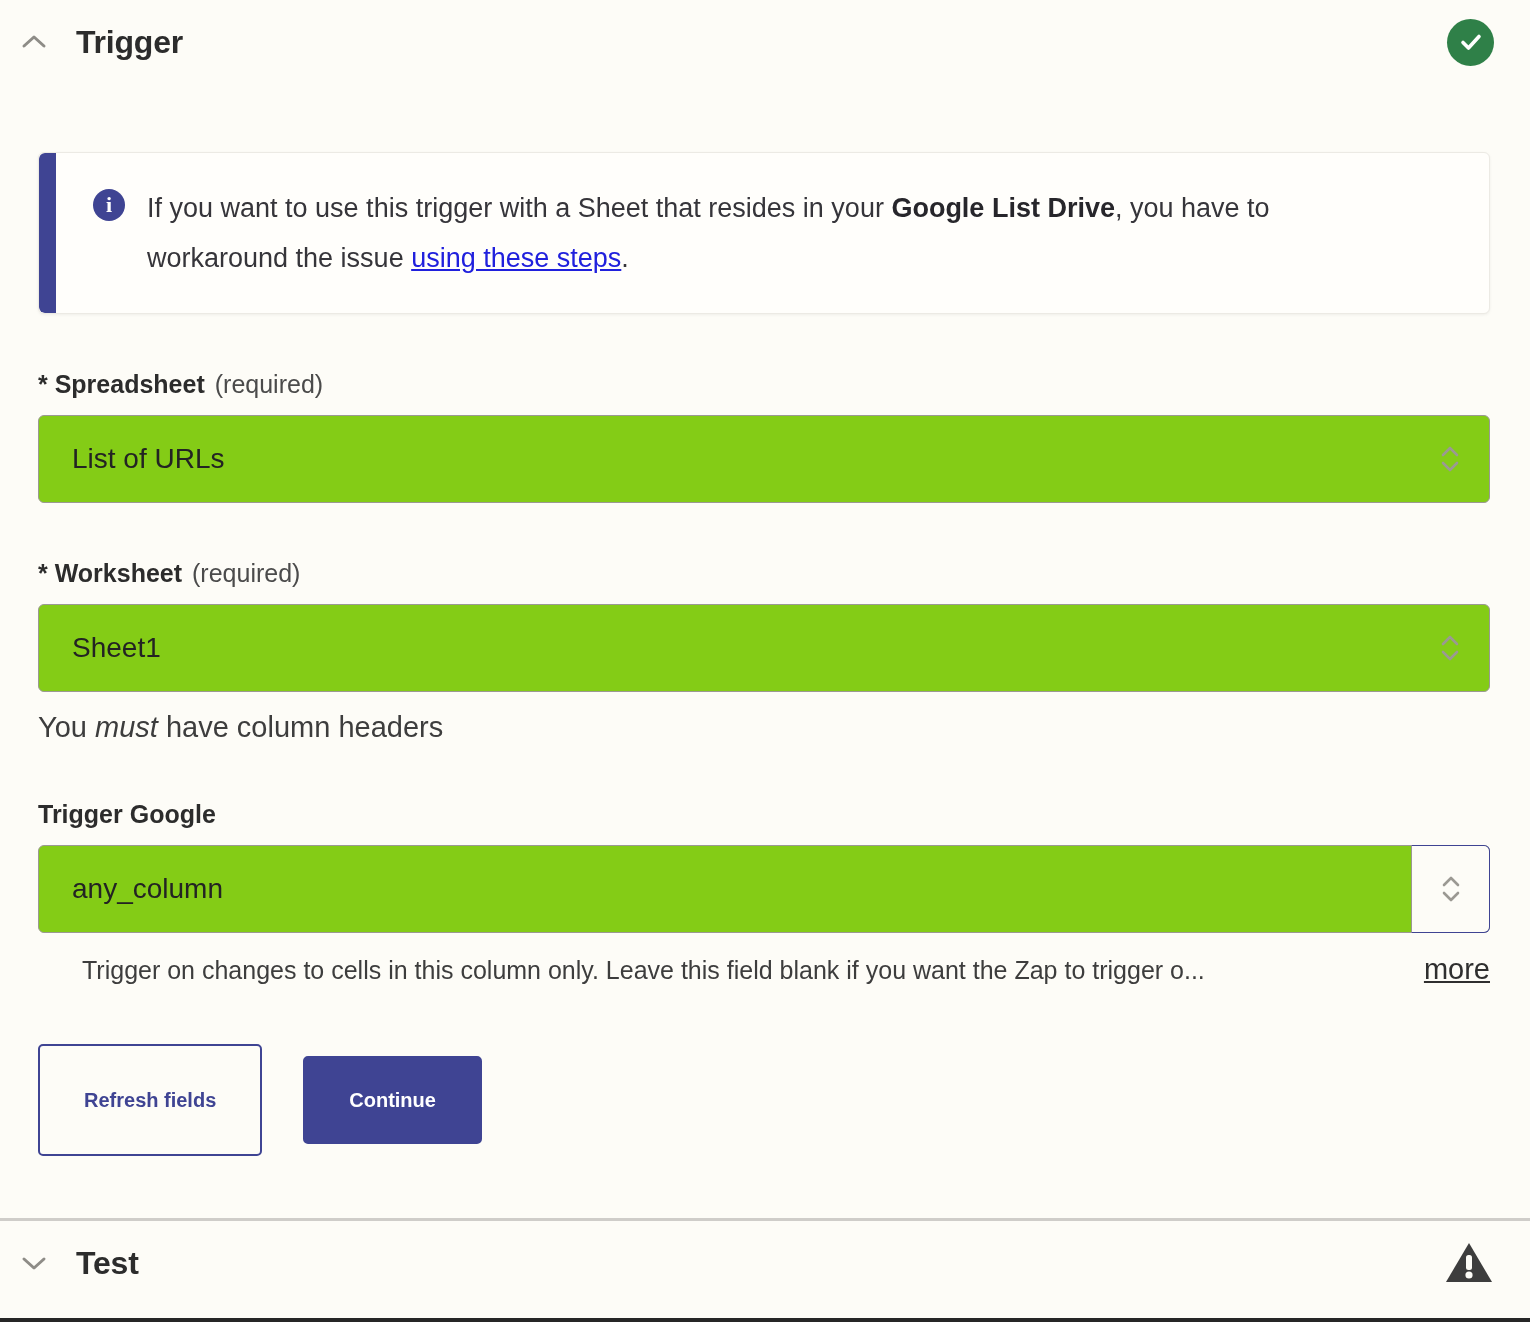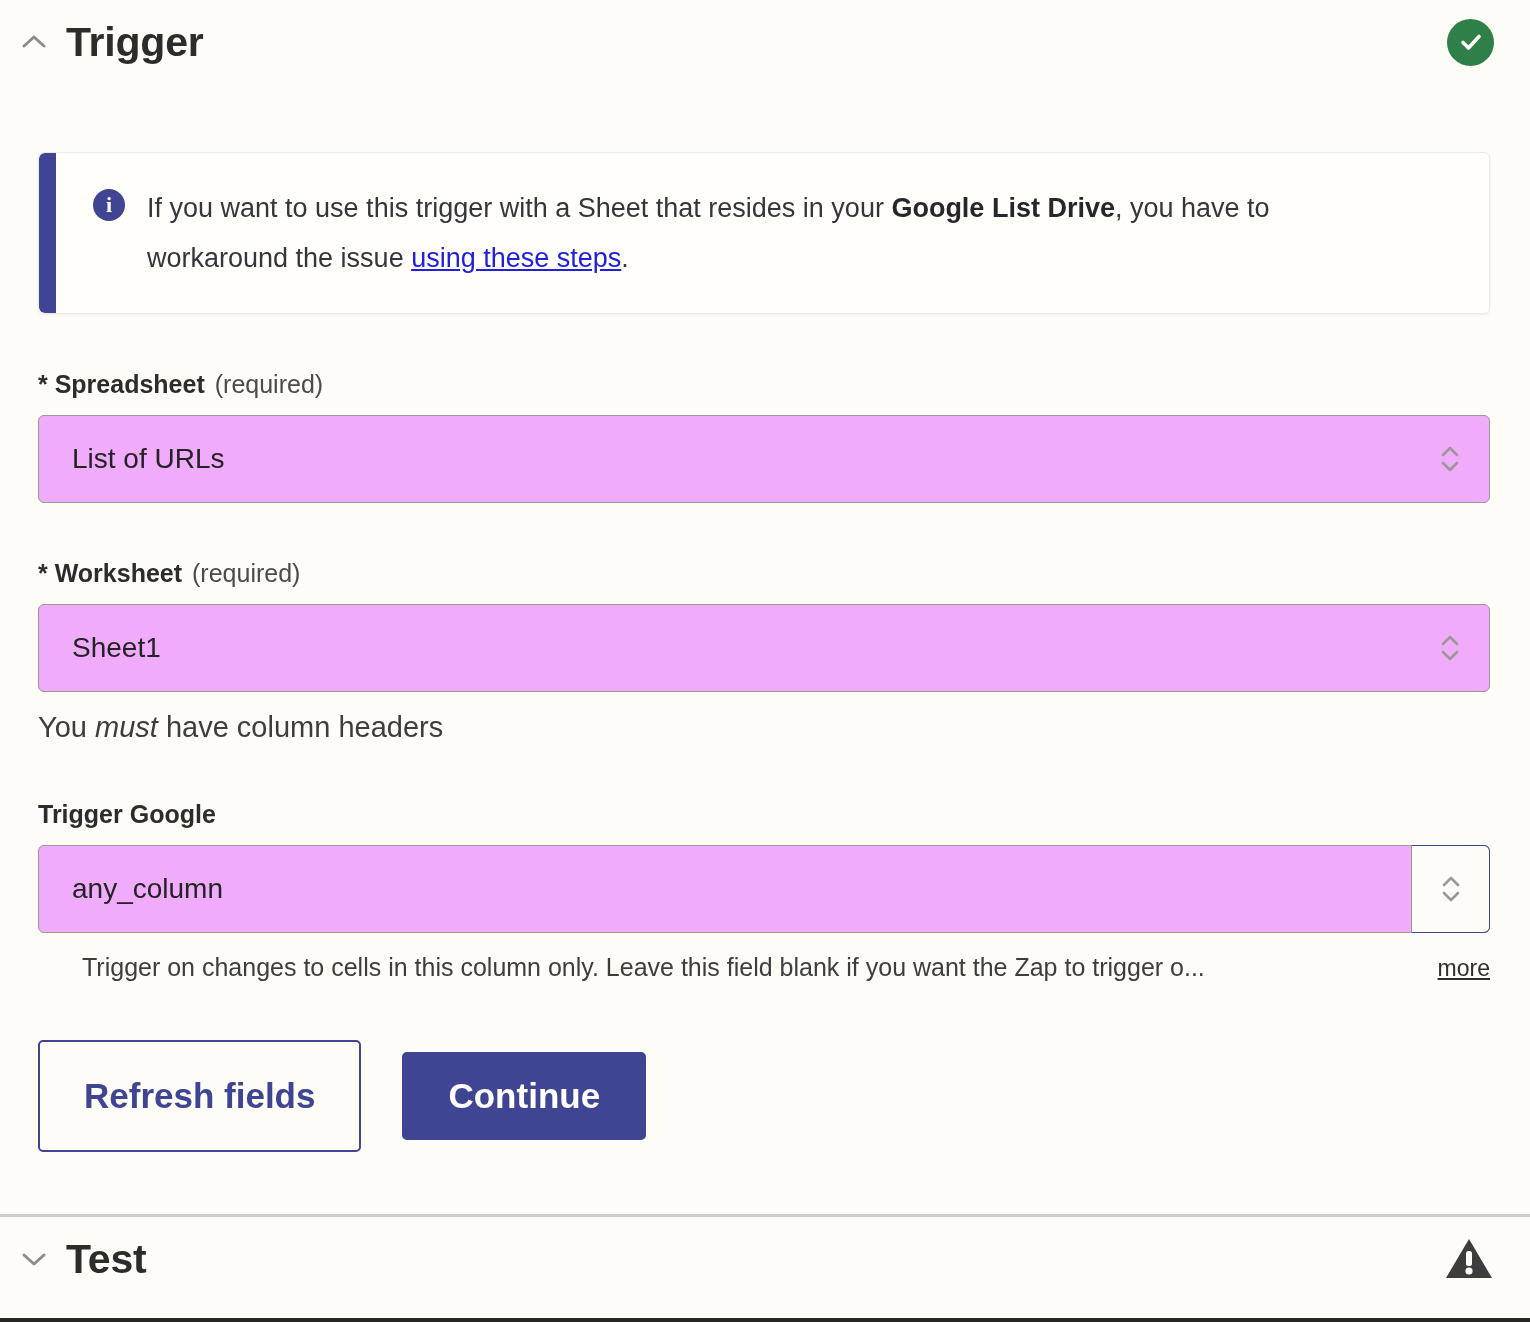--- a/index.html
+++ b/index.html
@@ -28,25 +28,25 @@
     width: 40px;
     height: 40px;
     flex: 0 0 40px;
     display: flex;
     align-items: center;
     justify-content: center;
     cursor: pointer;
   }
   .chev-toggle svg { display: block; }
   .section-title {
-    font-size: 41px;
+    font-size: 32px;
     font-weight: bold;
     letter-spacing: -0.2px;
     color: #2c2c2c;
-    margin-left: 12px;
+    margin-left: 22px;
   }
   .header-spacer { flex: 1 1 auto; }
   .status-badge-ok {
     width: 47px;
     height: 47px;
     border-radius: 50%;
     background: #2f8048;
     display: flex;
     align-items: center;
     justify-content: center;
@@ -133,21 +133,21 @@
     color: #4b4b4b;
     margin-left: 10px;
     font-size: 25px;
   }
 
   .select-field {
     position: relative;
     height: 88px;
     border: 1px solid #9b9993;
     border-radius: 6px;
-    background: #f0abfc;
+    background: #84cc16;
     display: flex;
     align-items: center;
     box-sizing: border-box;
     cursor: pointer;
   }
   .select-value {
     font-size: 28px;
     color: #232323;
     padding-left: 33px;
   }
@@ -202,39 +202,39 @@
     justify-content: space-between;
   }
   .help-row .help-text {
     font-size: 25px;
     color: #3d3d3d;
     white-space: nowrap;
     overflow: hidden;
     margin-left: 44px;
   }
   .more-link {
-    font-size: 23px;
+    font-size: 29px;
     color: #2f2f2f;
     text-decoration: underline;
     margin-left: 24px;
     flex: 0 0 auto;
     cursor: pointer;
   }
 
   
   .button-row {
     margin-top: 58px;
     display: flex;
     align-items: center;
     gap: 41px;
     padding-bottom: 62px;
   }
   .btn {
     font-family: "Liberation Sans", sans-serif;
-    font-size: 35px;
+    font-size: 20px;
     font-weight: bold;
     border-radius: 5px;
     cursor: pointer;
     box-sizing: border-box;
     display: flex;
     align-items: center;
     justify-content: center;
   }
   .btn-secondary {
     height: 112px;

